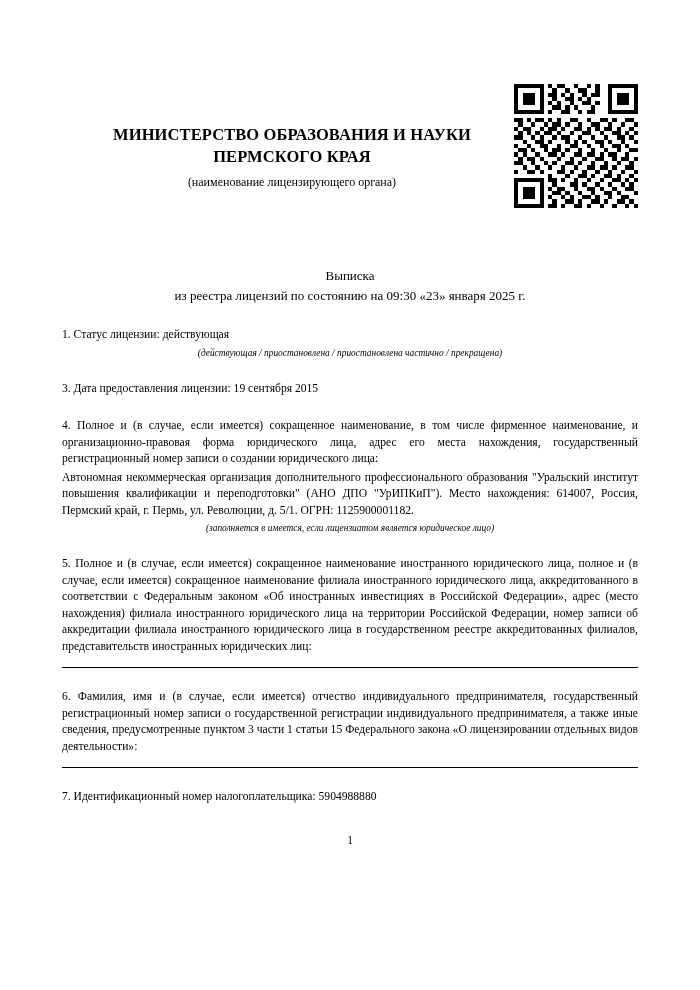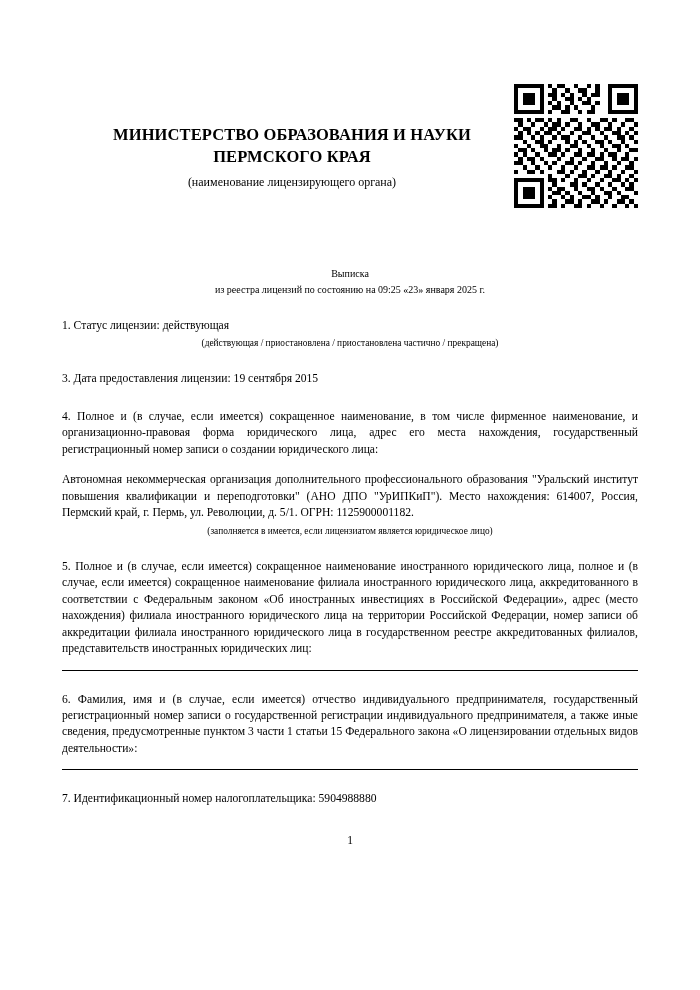--- a/index.html
+++ b/index.html
@@ -44,43 +44,44 @@
     letter-spacing: 0.1px;
   }
   .org-sub {
     font-size: 12px;
     margin-top: 6px;
   }
 
   .doc-title-block {
     margin-top: 76px;
     text-align: center;
-    font-size: 10px;
+    font-size: 13px;
     line-height: 1.6;
   }
 
   .section {
     margin-top: 21px;
     font-size: 11.6px;
     line-height: 1.42;
     text-align: justify;
   }
   .section.first { margin-top: 20px; }
   .note {
     text-align: center;
     font-size: 9.4px;
     margin-top: 3px;
+    font-style: italic;
   }
   .note-wide {
     text-align: center;
     font-size: 9.4px;
     margin-top: 4px;
   }
   .body-text {
-    margin-top: 14px;
+    margin-top: 2px;
     font-size: 11.6px;
     line-height: 1.42;
     text-align: justify;
   }
   .rule {
     border: none;
     border-top: 1px solid #000;
     margin: 12px 0 0 0;
     height: 0;
   }
@@ -340,21 +341,21 @@
     </svg>
   </div>
 
   <div class="header-block">
     <div class="org-title">МИНИСТЕРСТВО ОБРАЗОВАНИЯ И НАУКИ ПЕРМСКОГО КРАЯ</div>
     <div class="org-sub">(наименование лицензирующего органа)</div>
   </div>
 
   <div class="doc-title-block">
     <div>Выписка</div>
-    <div>из реестра лицензий по состоянию на 09:25 «23» января 2025 г.</div>
+    <div>из реестра лицензий по состоянию на 09:30 «23» января 2025 г.</div>
   </div>
 
   <div class="section first">
     <div>1. Статус лицензии: действующая</div>
     <div class="note">(действующая / приостановлена / приостановлена частично / прекращена)</div>
   </div>
 
 
   <div class="section">
     <div>3. Дата предоставления лицензии: 19 сентября 2015</div>

